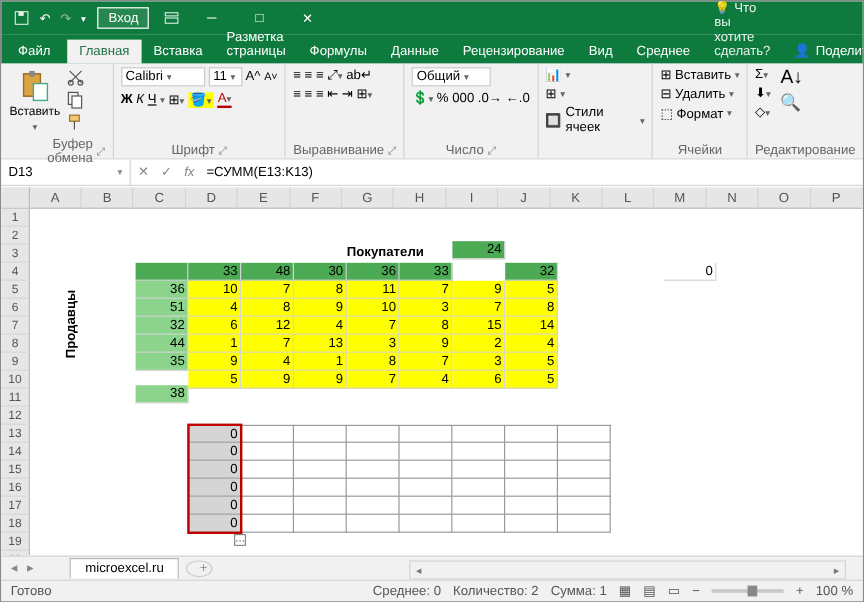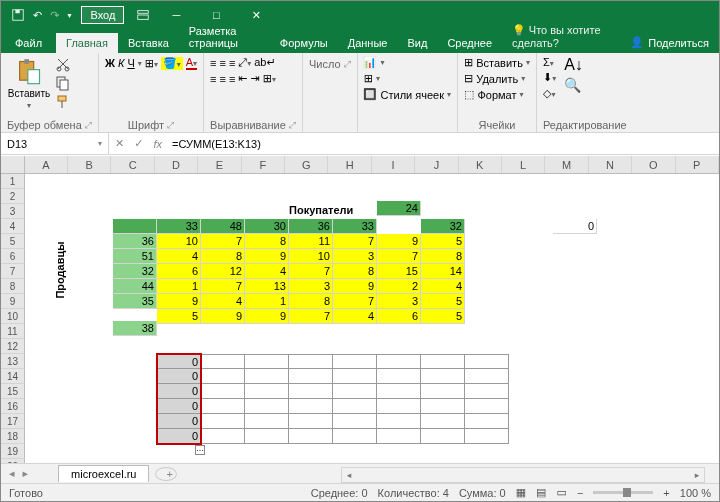--- a/index.html
+++ b/index.html
@@ -11,21 +11,21 @@
 .loginbtn{border:1px solid #fff;padding:2px 8px;font-size:11px;margin-right:6px;background:rgba(255,255,255,.1)}
 .winbtn{width:40px;height:28px;display:flex;align-items:center;justify-content:center}
 .tabs{height:24px;background:#0f7a3e;display:flex;align-items:flex-end;color:#fff;font-size:12px}
 .tab{padding:4px 10px;cursor:pointer}
 .tab.active{background:#f1f1f1;color:#217346}
 .tab.file{padding:4px 14px}
 .share{margin-left:auto;padding:4px 10px;display:flex;align-items:center;gap:4px}
 .ribbon{height:80px;background:#f1f1f1;border-bottom:1px solid #d4d4d4;display:flex}
 .group{border-right:1px solid #d4d4d4;padding:3px 6px 1px;display:flex;flex-direction:column}
 .group-body{flex:1;display:flex;gap:4px;align-items:flex-start}
-.group-label{text-align:center;font-size:10px;color:#666;padding-top:2px;display:flex;justify-content:center;align-items:center;gap:0}
+.group-label{text-align:right;font-size:10px;color:#666;padding-top:2px;display:flex;justify-content:center;align-items:center;gap:0}
 .bigbtn{display:flex;flex-direction:column;align-items:center;gap:2px;padding:2px;width:44px}
 .bigicon{width:28px;height:28px}
 .smicon{width:16px;height:16px}
 .vcol{display:flex;flex-direction:column;gap:3px}
 .hrow{display:flex;gap:3px;align-items:center}
 .sel{border:1px solid #c8c8c8;background:#fff;font-size:11px;padding:1px 3px}
 .namebox-row{height:22px;background:#fff;border-bottom:1px solid #d4d4d4;display:flex;align-items:center}
 .namebox{width:108px;border-right:1px solid #d4d4d4;padding:0 6px;font-size:11px;display:flex;align-items:center;height:100%}
 .namebox .dd{margin-left:auto;color:#888;font-size:8px}
 .fxarea{display:flex;align-items:center;padding:0 6px;gap:10px;flex:1}
@@ -79,20 +79,21 @@
   <div class="winbtn">✕</div>
 </div>
 
 <div class="tabs">
   <div class="tab file">Файл</div>
   <div class="tab active">Главная</div>
   <div class="tab">Вставка</div>
   <div class="tab">Разметка страницы</div>
   <div class="tab">Формулы</div>
   <div class="tab">Данные</div>
+  <div class="tab">Рецензирование</div>
   <div class="tab">Вид</div>
   <div class="tab">Среднее</div>
   <div class="tab" style="opacity:.9">💡 <span>Что вы хотите сделать?</span></div>
   <div class="share">
       <span>👤</span>
       <span>Поделиться</span>
     </div>
 </div>
 
 <div class="ribbon">
@@ -126,20 +127,26 @@
     <div class="group-label">
         <span>Буфер обмена</span>
         <span class="launcher">⤢</span>
       </div>
   </div>
 
   <div class="group">
     <div class="group-body">
         <div class="vcol" style="gap:4px">
       <div class="hrow">
+        <div class="sel" style="width:70px"><span>Calibri</span> <span class="dn">▾</span></div>
+        <div class="sel" style="width:28px"><span>11</span> <span class="dn">▾</span></div>
+        <span style="font-size:11px">A^</span>
+        <span style="font-size:9px">A˅</span>
+      </div>
+      <div class="hrow">
         <b>Ж</b>
         <i>К</i>
         <u>Ч</u>
             <span class="dn">▾</span>
         <span>⊞<span class="dn">▾</span></span>
         <span style="background:#ff0;padding:0 2px">🪣<span class="dn">▾</span></span>
         <span style="color:#c00000;border-bottom:2px solid #c00000">A<span class="dn" style="color:#666">▾</span></span>
       </div>
     </div>
       </div>
@@ -169,20 +176,32 @@
       </div>
     </div>
       </div>
     <div class="group-label">
         <span>Выравнивание</span>
         <span class="launcher">⤢</span>
       </div>
   </div>
 
   <div class="group">
+    <div class="group-body">
+        <div class="vcol">
+      <div class="sel" style="width:66px"><span>Общий</span> <span class="dn">▾</span></div>
+      <div class="hrow">
+        <span>💲<span class="dn">▾</span></span>
+        <span>%</span>
+        <span>000</span>
+        <span>.0→</span>
+        <span>←.0</span>
+      </div>
+    </div>
+      </div>
     <div class="group-label">
         <span>Число</span>
         <span class="launcher">⤢</span>
       </div>
   </div>
 
   <div class="group">
     <div class="group-body">
         <div class="vcol" style="font-size:10px">
       <div class="hrow">
@@ -427,22 +446,22 @@
 <div class="hscroll">
   <div class="scrbtn">◂</div>
   <div style="flex:1"></div>
   <div class="scrbtn">▸</div>
 </div>
 
 <div class="statusbar">
   <span>Готово</span>
   <div class="rt">
     <span>Среднее: 0</span>
-    <span>Количество: 4</span>
-    <span>Сумма: 0</span>
+    <span>Количество: 2</span>
+    <span>Сумма: 1</span>
     <span>▦</span>
     <span>▤</span>
     <span>▭</span>
     <span>−</span>
     <div class="slider"></div>
     <span>+</span>
     <span>100 %</span>
   </div>
 </div>
 

